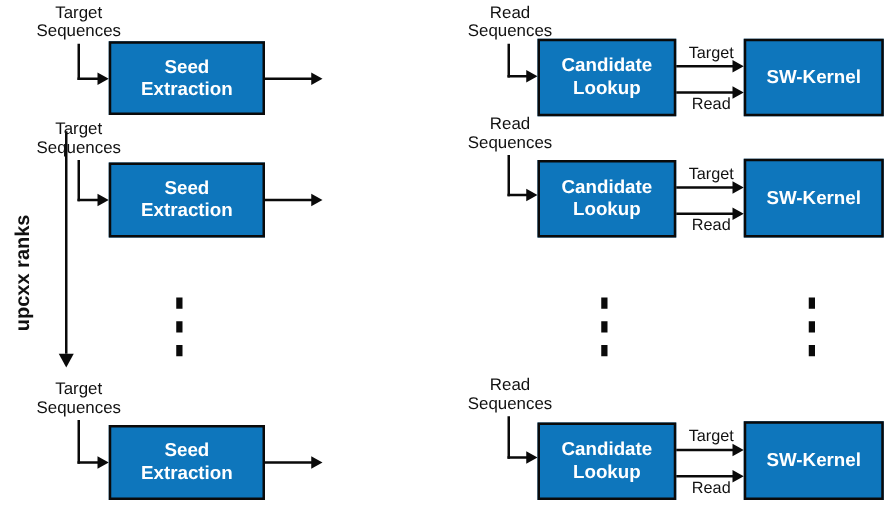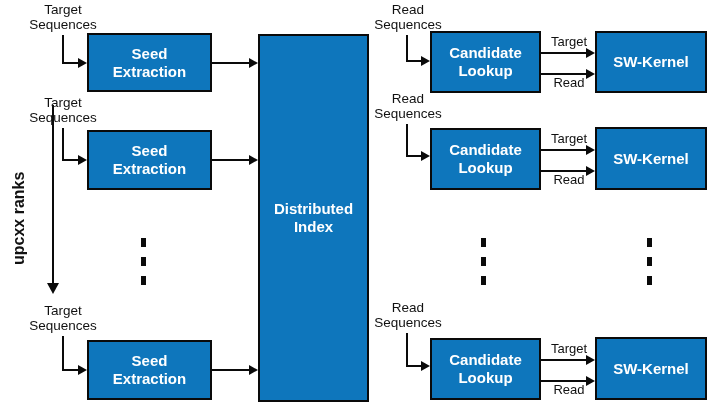--- a/index.html
+++ b/index.html
@@ -212,16 +212,14 @@
   <div class="hline" style="left:541px; top:359px; width:47px;"></div>
   <div class="arrowhead-r" style="left:586px; top:355px;"></div>
   <div class="edge-label" style="left:546px; top:342px; width:46px;">Target</div>
 
   <div class="hline" style="left:541px; top:380px; width:47px;"></div>
   <div class="arrowhead-r" style="left:586px; top:376px;"></div>
   <div class="edge-label" style="left:546px; top:383px; width:46px;">Read</div>
 
   <div class="box" style="left:595px; top:337px; width:112px; height:63px;">SW-Kernel</div>
 
-  <div class="box index" style="left:258px; top:34px; width:111px; height:368px;">Distributed
-Index</div>
 
 </div>
 
 </body></html>

